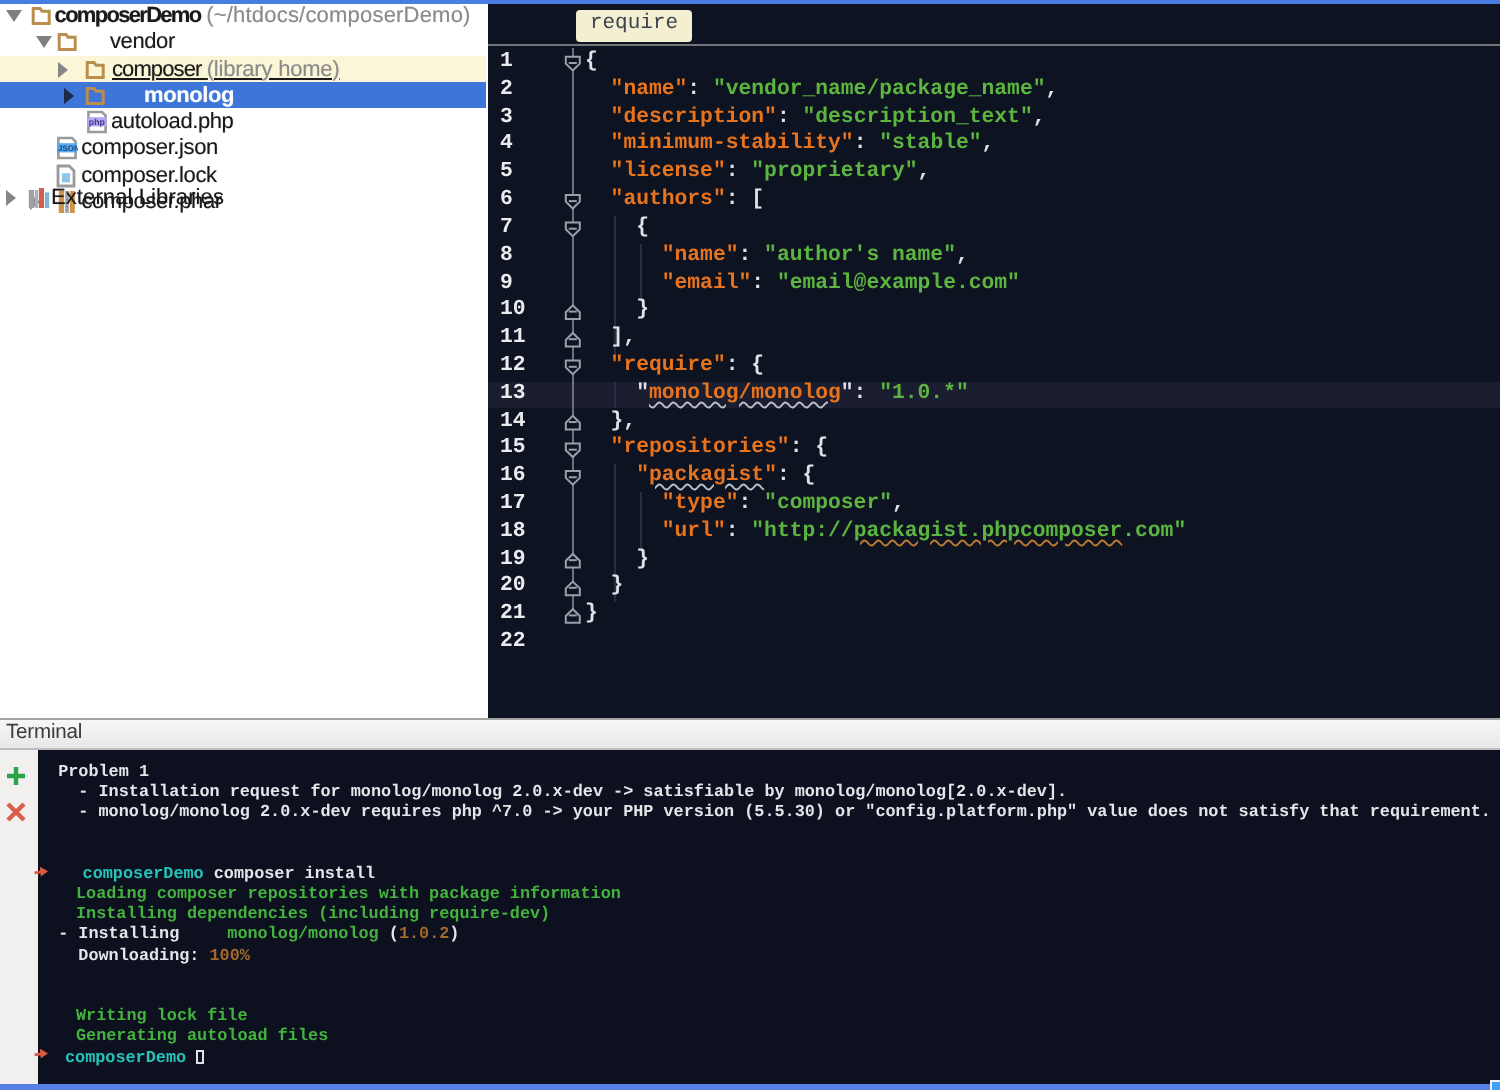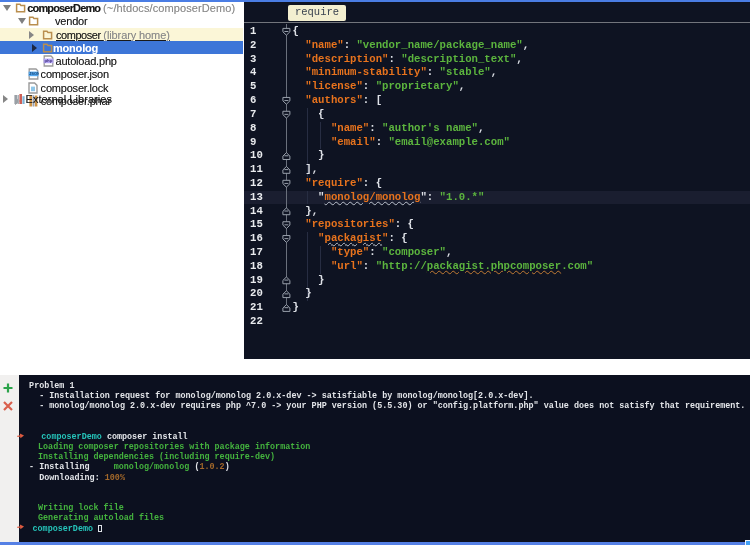--- a/index.html
+++ b/index.html
@@ -74,21 +74,21 @@
       <svg class="icon" style="left:42.4px;" width="11" height="10" viewBox="0 0 11 10">
           <path d="M1.6 2.6 V1.2 H5 L6 2.6 H9.6 V8.8 H1.6 Z" fill="#fbf6d7" stroke="#b98e4e" stroke-width="1.5"></path>
         </svg>
       <span class="lbl" style="left:56px; letter-spacing:-0.45px;text-decoration:underline;">composer <span class="gray" style="letter-spacing:-0.1px;">(library home)</span></span>
     </div>
     <div class="row" style="top:39.2px; background:#3d76d8;">
       <span class="tri-r" style="left:32px; border-left-color:#1c2742;"></span>
       <svg class="icon" style="left:42.4px;" width="11" height="10" viewBox="0 0 11 10">
           <path d="M1.6 2.6 V1.2 H5 L6 2.6 H9.6 V8.8 H1.6 Z" fill="#3d76d8" stroke="#b98e4e" stroke-width="1.5"></path>
         </svg>
-      <span class="lbl" style="left:53px; color:#fff; font-weight:bold; text-shadow:0 0 0.5px rgba(255,255,255,0.5);">monolog</span>
+      <span class="lbl" style="left:72px; color:#fff; font-weight:bold; text-shadow:0 0 0.5px rgba(255,255,255,0.5);">monolog</span>
     </div>
     <div class="row" style="top:52.5px;">
       <svg class="icon" style="left:43px;" width="11" height="12" viewBox="0 0 11 12">
         <path d="M1.2 1 H8 L9.8 2.8 V11 H1.2 Z" fill="#fff" stroke="#9a9a9a" stroke-width="1.3"></path>
         <rect x="0.6" y="3.6" width="9.8" height="4.6" fill="#b4a6f2"></rect>
         <text x="1.4" y="7.4" font-family="Liberation Sans" font-size="4.4" font-weight="bold" fill="#4a3a8a">php</text>
       </svg>
       <span class="lbl" style="left:55.5px;">autoload.php</span>
     </div>
     <div class="row" style="top:65.8px;">
@@ -203,20 +203,21 @@
         <line x1="3.4000000000000004" x2="7.4" y1="236.65" y2="236.65" stroke="#99a0ac" stroke-width="1"></line>
         <path d="M1.9000000000000004 281.78 h7 v-3.4 l-3.5 -3.4 l-3.5 3.4 z" fill="#0e1322" stroke="#99a0ac" stroke-width="1"></path>
         <line x1="3.4000000000000004" x2="7.4" y1="278.08" y2="278.08" stroke="#99a0ac" stroke-width="1"></line>
         <path d="M1.9000000000000004 295.59 h7 v-3.4 l-3.5 -3.4 l-3.5 3.4 z" fill="#0e1322" stroke="#99a0ac" stroke-width="1"></path>
         <line x1="3.4000000000000004" x2="7.4" y1="291.89" y2="291.89" stroke="#99a0ac" stroke-width="1"></line>
         <path d="M1.9000000000000004 309.40 h7 v-3.4 l-3.5 -3.4 l-3.5 3.4 z" fill="#0e1322" stroke="#99a0ac" stroke-width="1"></path>
         <line x1="3.4000000000000004" x2="7.4" y1="305.70" y2="305.70" stroke="#99a0ac" stroke-width="1"></line>
       </svg>
   </div>
 
+  <div id="termbar" class="abs">Terminal</div>
 
   <div id="term" class="abs">
     <div id="tgut">
       <svg style="position:absolute; left:2.6px; top:8px;" width="10" height="10" viewBox="0 0 10 10">
           <path d="M5 0.5 V9.5 M0.5 5 H9.5" stroke="#2ba34a" stroke-width="2.2"></path>
         </svg>
       <svg style="position:absolute; left:2.6px; top:26px;" width="10" height="10" viewBox="0 0 10 10">
           <path d="M1 1 L9 9 M9 1 L1 9" stroke="#d95f4c" stroke-width="2.2"></path>
         </svg>
     </div>

